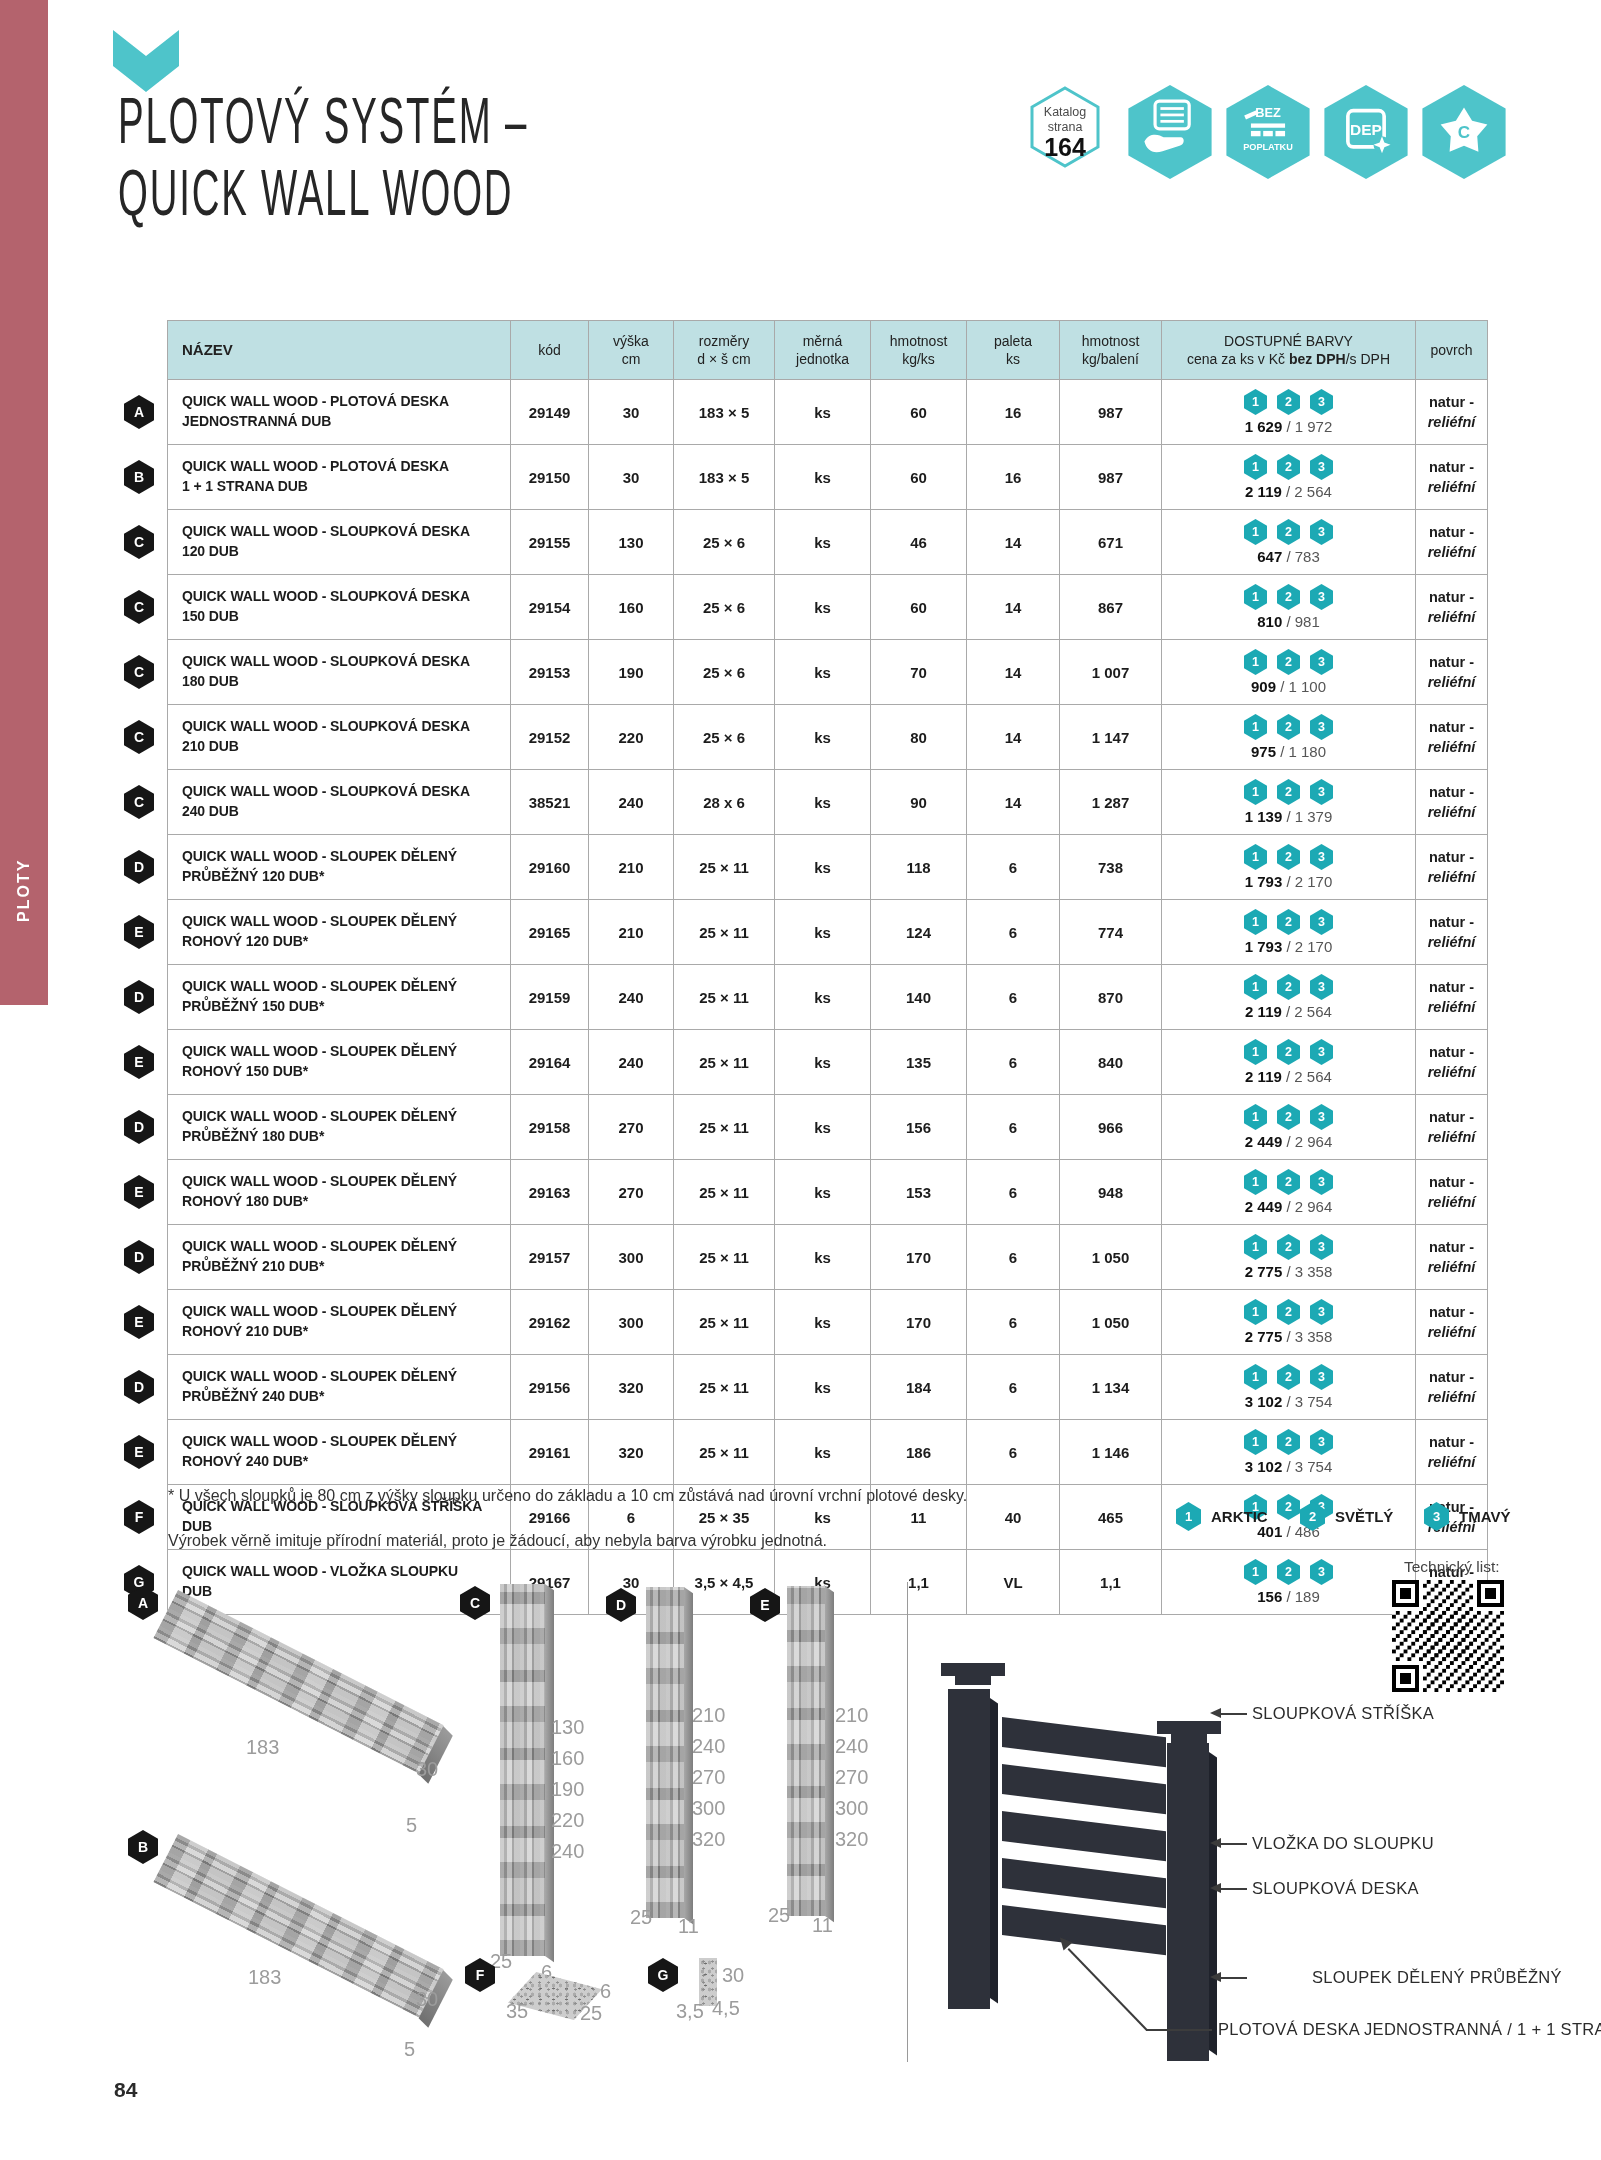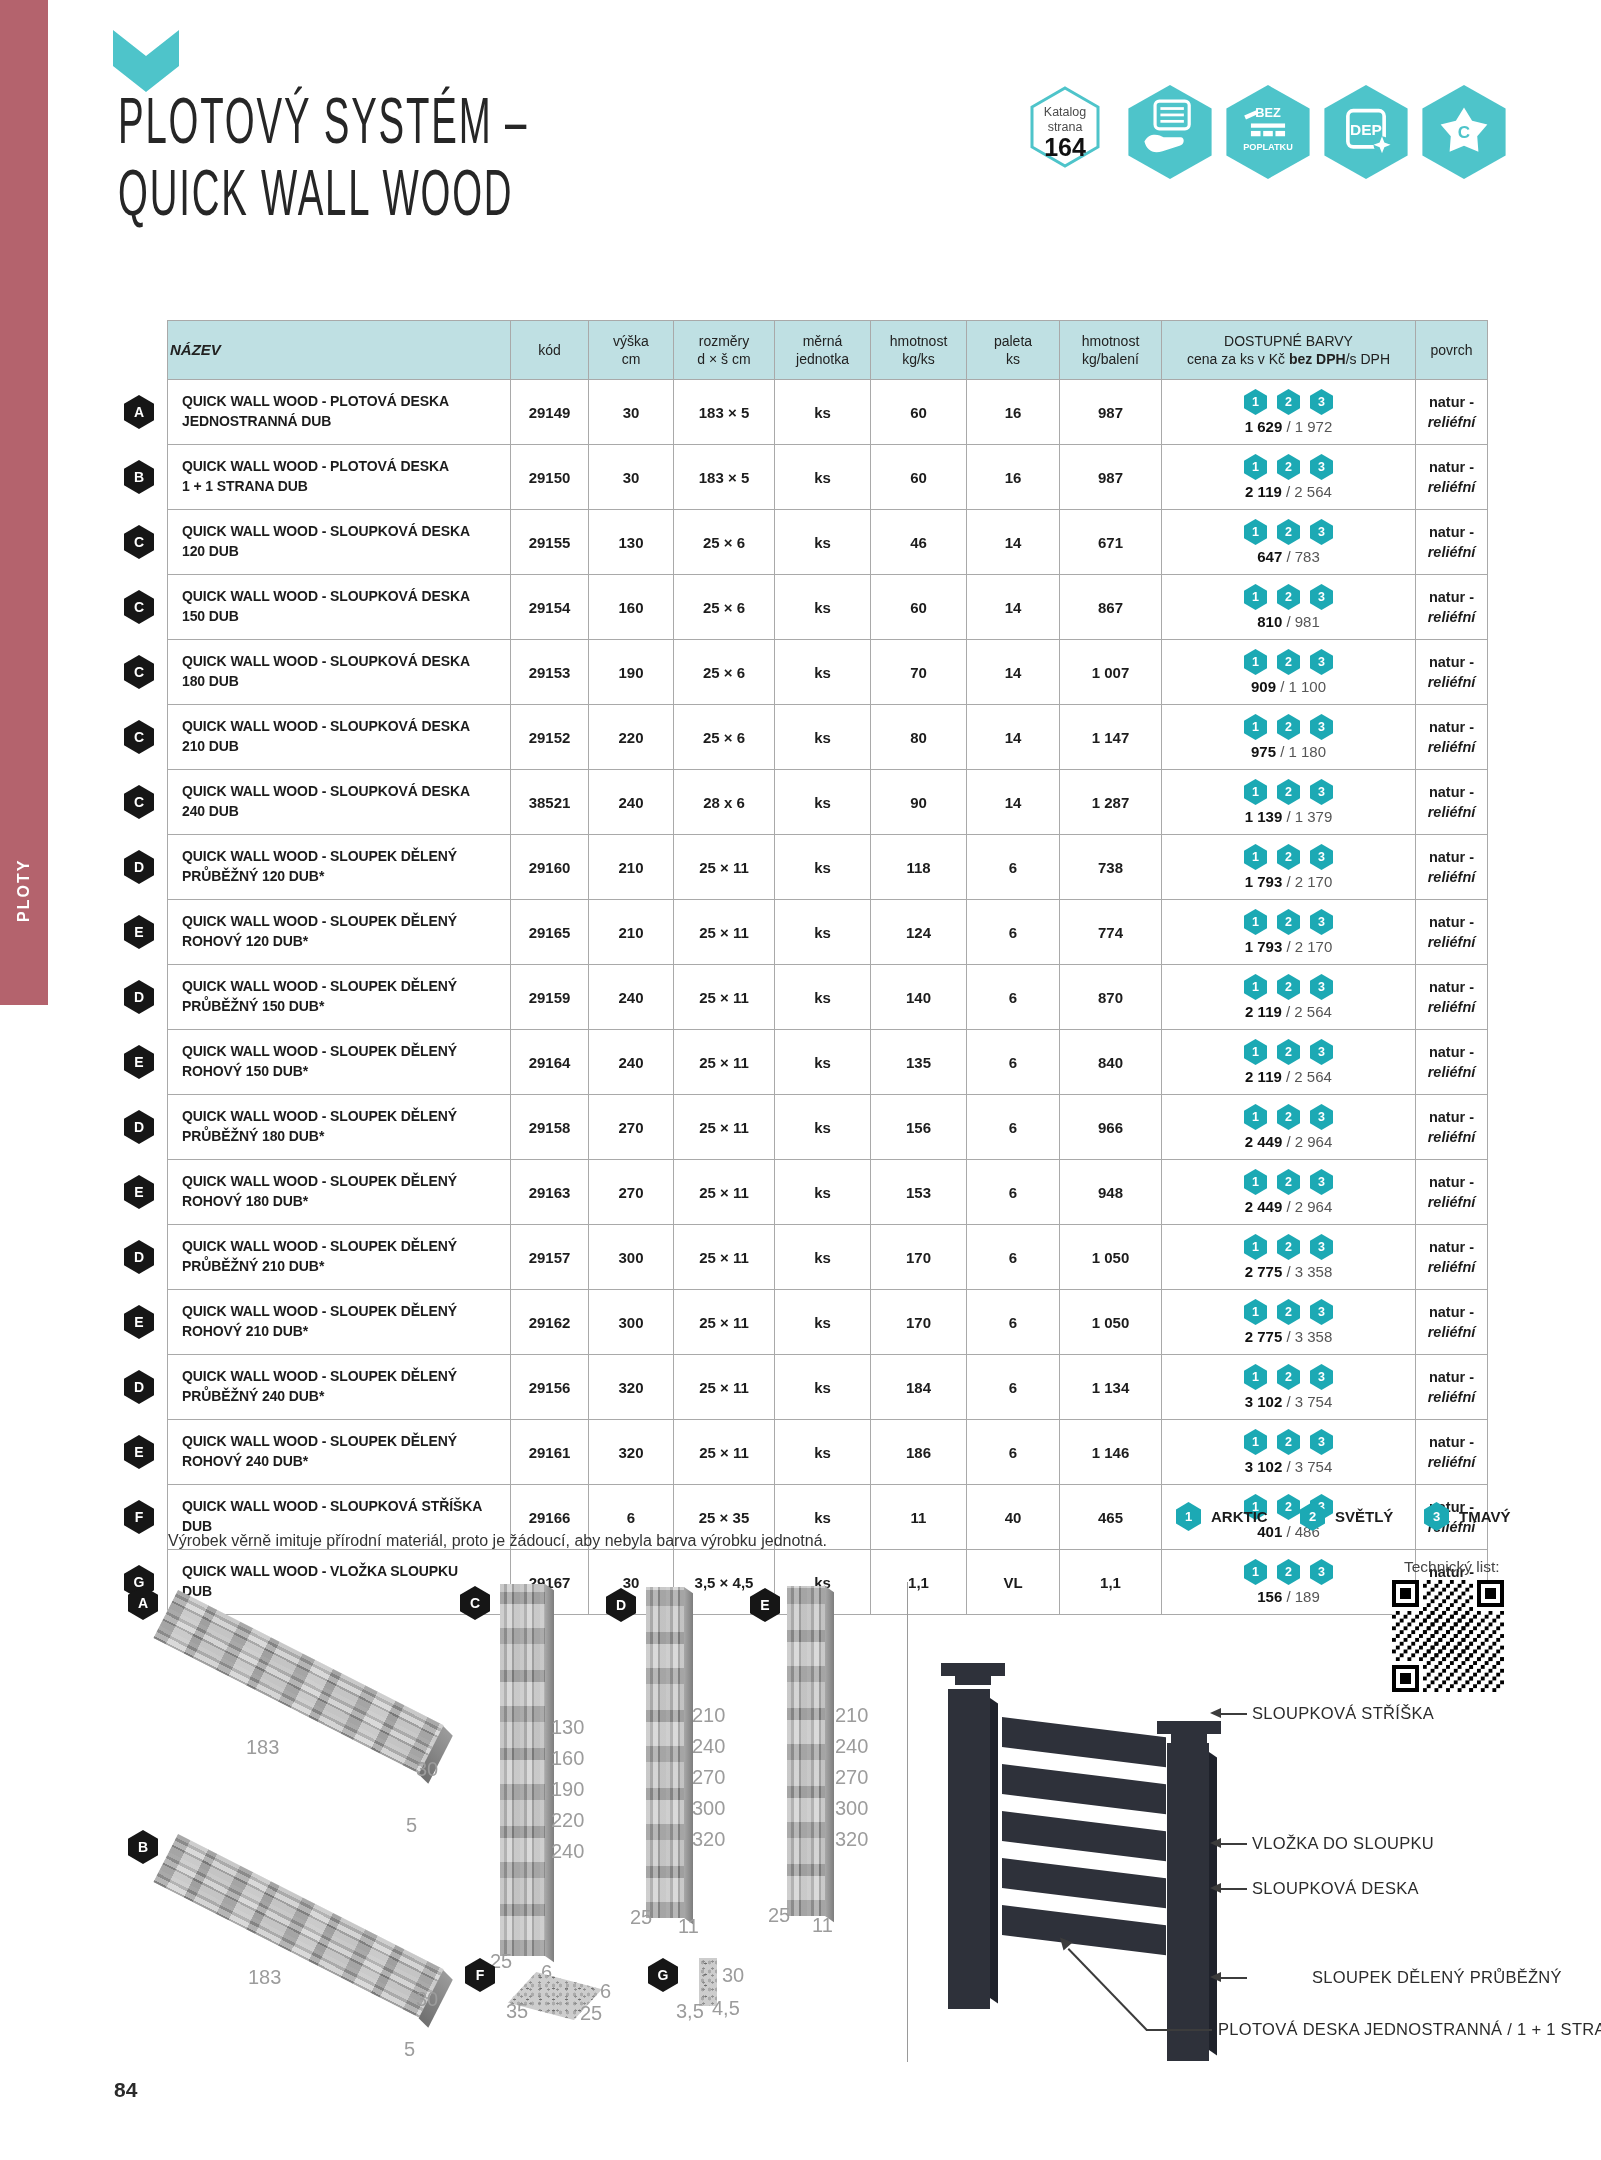--- a/index.html
+++ b/index.html
@@ -21,21 +21,21 @@
 
   
   .hexsvg{position:absolute;}
 
   
   table.ptable{position:absolute;left:167px;top:320px;width:1320px;border-collapse:collapse;
         table-layout:fixed;}
   .ptable th,.ptable td{border:1px solid #a9a9a9;white-space:pre-line;vertical-align:middle;}
   .ptable thead th{background:#bfe0e3;height:56px;font-weight:normal;font-size:14px;
         text-align:center;color:#222;line-height:1.3;}
-  .ptable thead th.nazev{font-weight:bold;font-size:15px;text-align:left;padding-left:2px;font-style:italic;}
+  .ptable thead th.nazev{font-weight:bold;font-size:15px;text-align:left;padding-left:14px;}
   .ptable td{height:58px;background:#fff;}
   td.nazev{position:relative;padding-left:14px;}
   .nm{font-weight:bold;font-size:14px;line-height:1.4;letter-spacing:-0.1px;white-space:pre-line;}
   td.num{text-align:center;font-weight:bold;font-size:15px;}
   td.barvy{text-align:center;padding:3px 0;}
   td.povrch{text-align:center;font-size:14.5px;line-height:1.4;}
   td.povrch i{}
   td.povrch b{font-weight:bold;}
   .lbadge{position:absolute;left:-44px;top:50%;margin-top:-17px;width:30px;height:34px;
         background:#161616;color:#fff;display:flex;align-items:center;justify-content:center;
@@ -423,20 +423,21 @@
           <td class="num">ks</td>
           <td class="num">1,1</td>
           <td class="num">VL</td>
           <td class="num">1,1</td>
           <td class="barvy"><div class="hexrow"><span class="chex">1</span><span class="chex">2</span><span class="chex">3</span></div><div class="price"><b>156</b><span> / 189</span></div></td>
           <td class="povrch"><b>natur -</b><br><i><b>reliéfní</b></i></td>
         </tr>
       </tbody>
   </table>
 
+  <div class="footnote" style="top:1487px">* U všech sloupků je 80 cm z výšky sloupku určeno do základu a 10 cm zůstává nad úrovní vrchní plotové desky.</div>
   <div class="footnote" style="top:1532px">Výrobek věrně imituje přírodní materiál, proto je žádoucí, aby nebyla barva výrobku jednotná.</div>
 
   <div class="legend-item" style="left:1176px">
     <span class="chex">1</span>
     <span class="llabel">ARKTIC</span>
   </div>
   <div class="legend-item" style="left:1300px">
     <span class="chex">2</span>
     <span class="llabel">SVĚTLÝ</span>
   </div>

